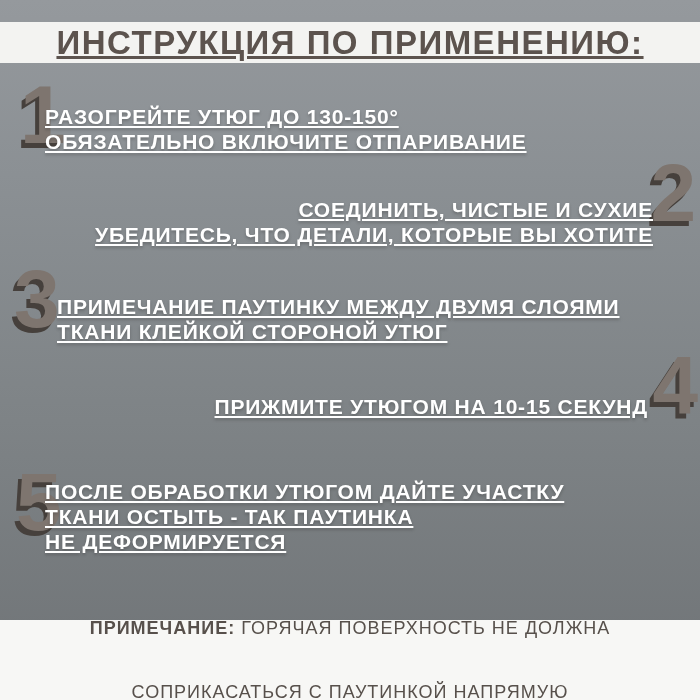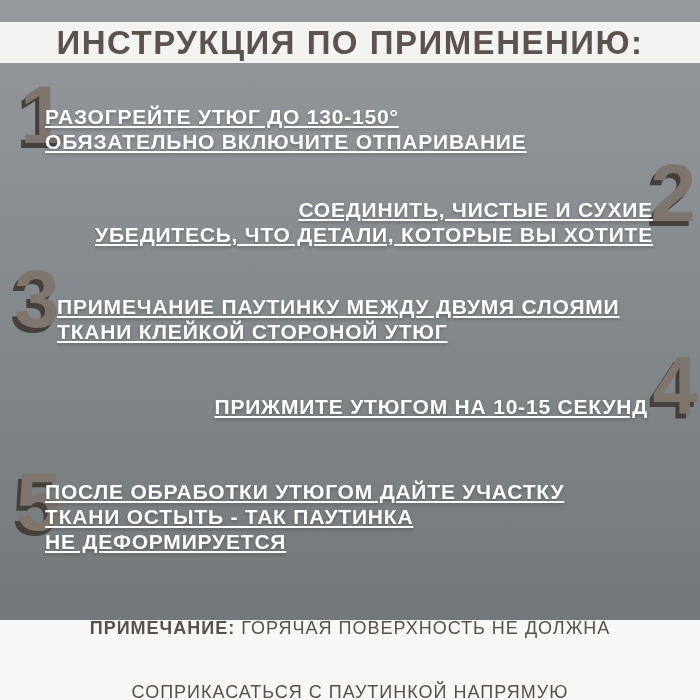--- a/index.html
+++ b/index.html
@@ -22,20 +22,21 @@
     align-items: center;
     justify-content: center;
   }
   .title {
     margin: 0;
     color: #5c534e;
     font-size: 33px;
     font-weight: bold;
     letter-spacing: 1.5px;
     white-space: nowrap;
+    text-decoration: underline;
   }
 
   
   .num {
     position: absolute;
     font-size: 82px;
     font-weight: bold;
     line-height: 1;
     color: #7e756f;
     text-shadow: -4px 5px 0 #46403c;

